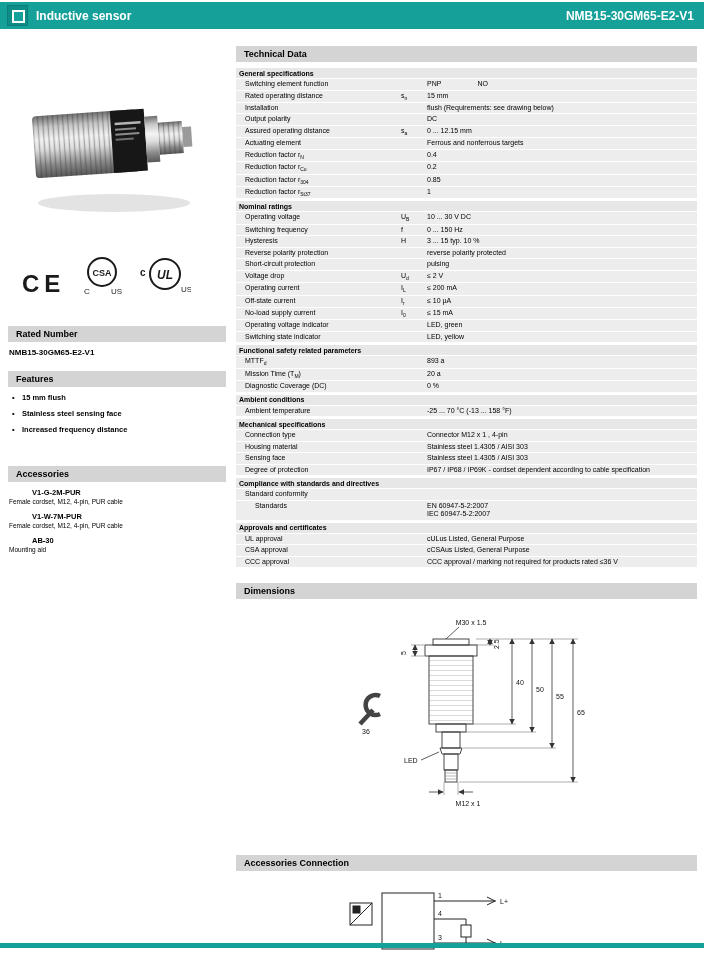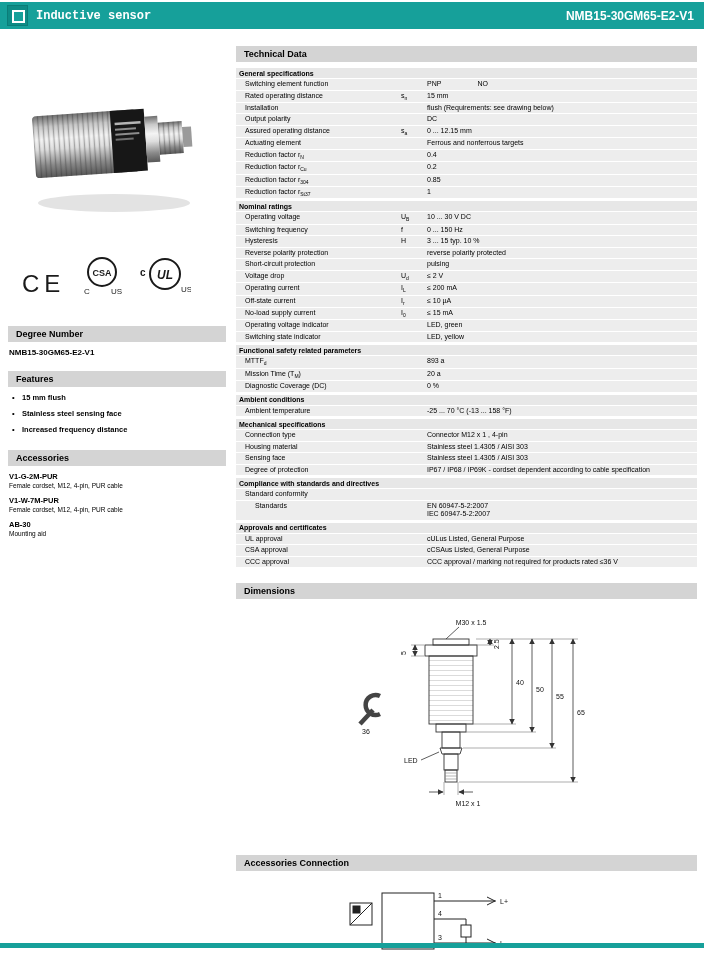--- a/index.html
+++ b/index.html
@@ -9,42 +9,42 @@
     font-family:"Liberation Sans", sans-serif; color:#000;
   }
 
   
   .banner { position:absolute; top:2px; left:0; right:0; height:27px;
             background:#16a09a; display:flex; align-items:center; }
   .banner-icon { width:21px; height:21px; margin-left:7px; background:#0e8c86;
                  border:1px solid #0b7d78; position:relative; flex:0 0 auto; }
   .banner-icon::after { content:""; position:absolute; left:4px; top:4px;
                  width:9px; height:9px; border:2px solid #fff; background:#16a09a; }
-  .banner-title { color:#fff; font-weight:bold; font-size:12px; margin-left:8px;font-family:Liberation Mono, monospace; }
+  .banner-title { color:#fff; font-weight:bold; font-size:12px; margin-left:8px; }
   .banner-model { margin-left:auto; margin-right:10px; color:#fff; font-weight:bold; font-size:12px; }
 
   
   .content { position:absolute; top:46px; left:8px; right:7px; display:flex; gap:10px; }
   .col-left  { flex:0 0 218px; width:218px; }
   .col-right { flex:1; min-width:0; }
 
   .bar { background:#d4d4d4; font-size:9px; font-weight:bold;
          padding:3px 8px; margin-bottom:6px; }
 
   
   .photo-wrap { height:195px; display:flex; align-items:center; justify-content:center; }
   .certs { display:flex; align-items:flex-end; gap:16px; height:55px;
            margin:0 0 30px 14px; }
-  .ce-text { font-size:24px; letter-spacing:5px; color:#1a1a1a; line-height:1; }
+  .ce-text { font-size:24px; letter-spacing:5px; color:#1a1a1a; line-height:1;font-weight:bold; }
   .model-value { font-size:8px; font-weight:bold; margin:5px 1px 14px 1px; }
-  .features-list { list-style:none; margin:2px 0 16px 14px; }
+  .features-list { list-style:none; margin:2px 0 32px 14px; }
   .features-list li { font-size:7.5px; font-weight:bold; margin:0 0 7px 0; position:relative; }
   .features-list li::before { content:"\2022"; position:absolute; left:-10px; }
   .acc { margin:0 0 7px 1px; }
-  .acc-name { font-size:7.5px; font-weight:bold; }
+  .acc-name { font-size:7.5px; font-weight:bold;margin-left:23px; }
   .acc-desc { font-size:6.5px; margin-top:1px; }
 
   
   .tsec { font-size:7px; font-weight:bold; background:#e7e7e7;
           padding:1.5px 3px; margin:3px 0 1px 0; }
   .trow { display:flex; background:#ededed; margin-bottom:1px;
           font-size:7px; line-height:8.5px; padding:1px 0 1px 3px; }
   .trow .tlabel { flex:0 0 162px; padding-left:6px; }
   .trow .tsym   { flex:0 0 26px; }
   .trow .tval   { flex:1; padding-right:4px; }
@@ -114,21 +114,21 @@
         <text x="30" y="40" font-size="8" fill="#1a1a1a">US</text>
       </svg>
       <svg width="52" height="42" viewBox="0 0 52 42">
         <text x="1" y="22" font-size="10" font-weight="bold" fill="#1a1a1a">c</text>
         <circle cx="26" cy="20" r="15" fill="none" stroke="#1a1a1a" stroke-width="2"></circle>
         <text x="26" y="25" font-size="12" font-weight="bold" font-style="italic" fill="#1a1a1a" text-anchor="middle">UL</text>
         <text x="42" y="38" font-size="8" fill="#1a1a1a">US</text>
       </svg>
     </div>
 
-    <div class="bar">Degree Number</div>
+    <div class="bar">Rated Number</div>
     <div class="model-value">NMB15-30GM65-E2-V1</div>
 
     <div class="bar">Features</div>
     <ul class="features-list">
         <li>15 mm flush</li>
         <li>Stainless steel sensing face</li>
         <li>Increased frequency distance</li>
       </ul>
 
     <div class="bar">Accessories</div>

